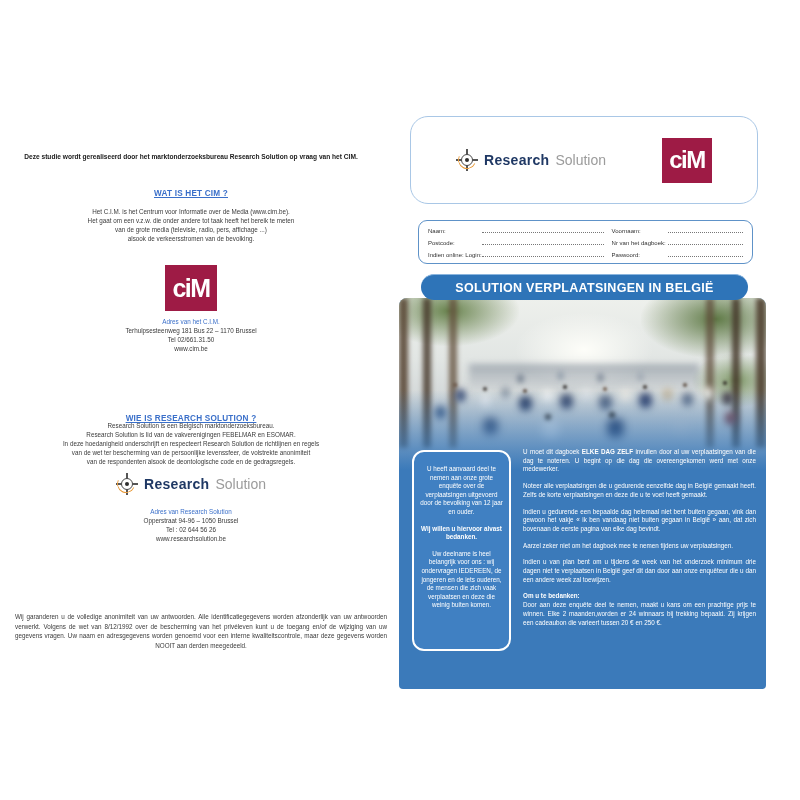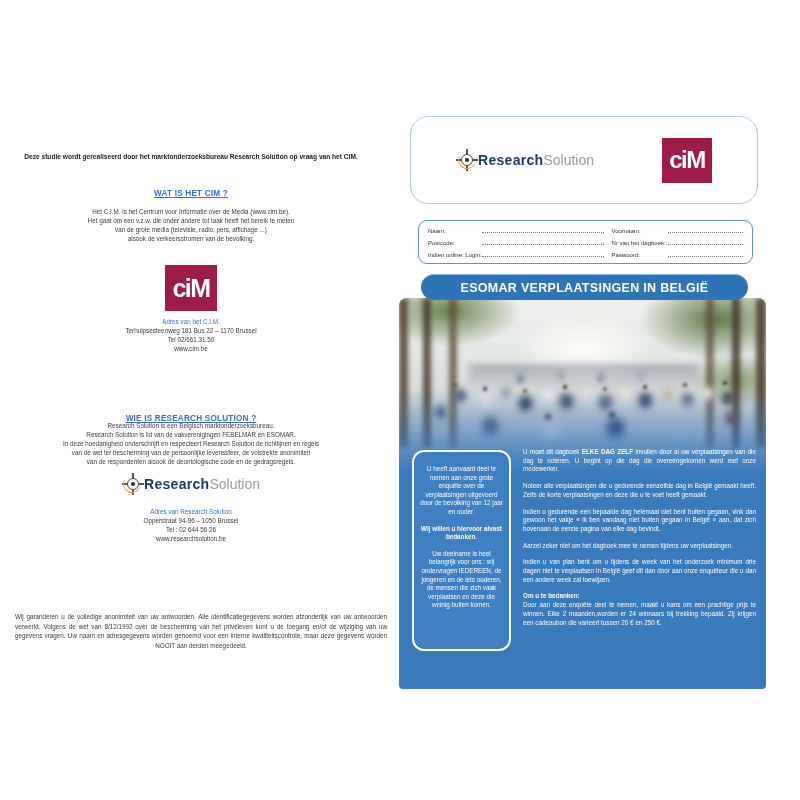--- a/index.html
+++ b/index.html
@@ -16,21 +16,21 @@
   .cim-body{top:207px;}
   .rs-body{top:421px;}
   .logo-row{position:absolute;left:0;width:352px;display:flex;justify-content:center;}
   .cim-logo-row{top:265px;}
   .cim-logo{width:52px;height:46px;background:#9e1b45;color:#fff;display:flex;align-items:center;justify-content:center;font-weight:bold;font-size:25px;letter-spacing:-1.5px;font-family:"Liberation Sans",sans-serif;}
   .addr{position:absolute;left:0;width:352px;text-align:center;font-size:6.3px;line-height:9px;color:#3a3a3a;}
   .cim-addr{top:317px;}
   .rs-addr{top:507px;}
   .addr-title{color:#3a6fc9;}
   .rs-logo-row{top:473px;align-items:center;gap:6px;}
-  .rs-logo{display:flex;align-items:center;}
+  .rs-logo{display:flex;align-items:center;gap:6px;}
   .rs-icon{position:relative;width:22px;height:22px;display:inline-block;flex:0 0 22px;}
   .rs-icon .hline{position:absolute;left:0;top:10.3px;width:22px;height:1.4px;background:#555;}
   .rs-icon .vline{position:absolute;left:10.3px;top:0;width:1.4px;height:22px;background:#555;}
   .rs-icon .oring{position:absolute;left:1.5px;top:1.5px;width:16px;height:16px;border:1.8px solid transparent;border-left-color:#e89b3c;border-bottom-color:#e89b3c;border-radius:50%;transform:rotate(-20deg);}
   .rs-icon .ring{position:absolute;left:4.6px;top:4.6px;width:10px;height:10px;border:1.7px solid #4a4a4a;border-radius:50%;background:#fff;}
   .rs-icon .dot{position:absolute;left:8.6px;top:8.6px;width:4.8px;height:4.8px;background:#2e2e2e;border-radius:50%;}
   .rs-word1{font-weight:bold;color:#1f3864;font-size:14px;letter-spacing:.3px;}
   .rs-word2{color:#9b9b9b;font-size:14px;}
   .privacy{position:absolute;left:15px;top:612px;width:372px;margin:0;font-size:6.3px;line-height:9.6px;text-align:justify;text-align-last:center;color:#3a3a3a;}
 
@@ -166,21 +166,21 @@
       <span class="dots dots2"></span>
     </div>
     <div class="form-row">
       <span class="f-label w1">Indien online: Login:</span>
       <span class="dots"></span>
       <span class="f-label w2">Paswoord:</span>
       <span class="dots dots2"></span>
     </div>
   </div>
 
-  <div class="banner">ESOMAR VERPLAATSINGEN IN BELGIË</div>
+  <div class="banner">SOLUTION VERPLAATSINGEN IN BELGIË</div>
 
   <div class="main-block">
     <div class="photo">
       <span class="glow"></span>
       <span class="fol-tl"></span>
       <span class="fol-tr"></span>
       <span class="fol-r2"></span>
       <span class="trees-left"></span>
       <span class="trees-right"></span>
       <span class="band"></span>

